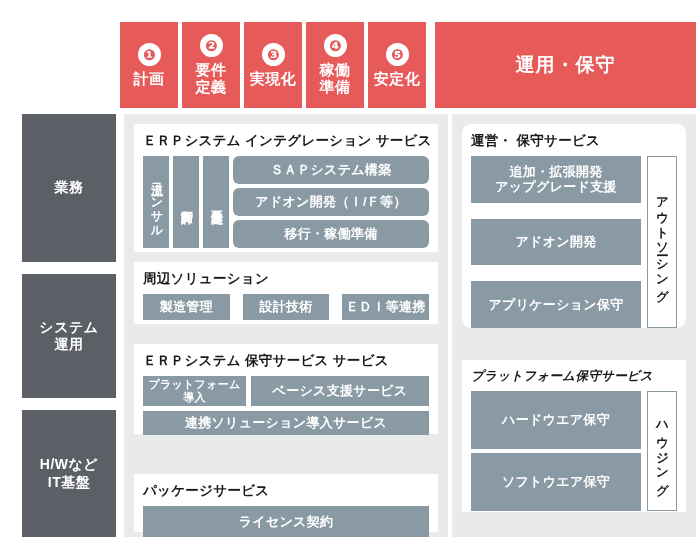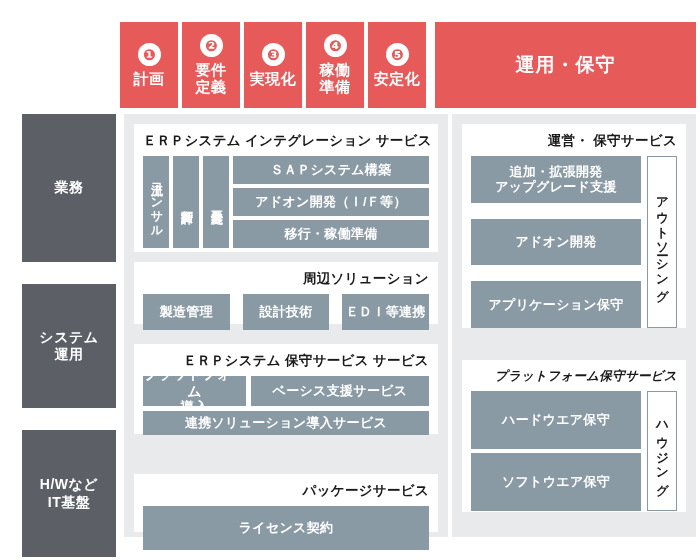--- a/index.html
+++ b/index.html
@@ -65,21 +65,21 @@
 
   
   #sidebar {
     position: absolute;
     left: 22px;
     top: 114px;
     width: 94px;
     height: 409px;
     display: flex;
     flex-direction: column;
-    gap: 22px;
+    gap: 12px;
   }
   .cat-box {
     background: #5c6066;
     color: #ffffff;
     display: flex;
     align-items: center;
     justify-content: center;
     text-align: center;
     font-size: 14px;
     font-weight: bold;
@@ -102,21 +102,21 @@
   
   .group {
     background: #ffffff;
     box-sizing: border-box;
     padding: 8px 9px 9px 9px;
   }
   .group-title {
     font-size: 13.5px;
     font-weight: bold;
     color: #1a1a1a;
-    text-align: right;
+    text-align: left;
     margin-bottom: 6px;
     letter-spacing: 0.3px;
     white-space: nowrap;
   }
   .group-title.sm { font-size: 12.5px; font-style: italic; }
 
   
   .chip {
     background: #8a9aa5;
     color: #ffffff;
@@ -124,21 +124,21 @@
     align-items: center;
     justify-content: center;
     text-align: center;
     font-size: 13px;
     font-weight: bold;
     line-height: 1.2;
     white-space: pre-line;
     box-sizing: border-box;
     letter-spacing: 0.3px;
   }
-  .chip.sm { font-size: 14px; }
+  .chip.sm { font-size: 11px; }
   .chip.vert {
     writing-mode: vertical-rl;
     font-size: 12px;
     line-height: 1.15;
     white-space: nowrap;
     padding: 4px 0;
   }
 
   
   .chip-outline {
@@ -156,48 +156,48 @@
     letter-spacing: 1px;
   }
 
   
   #g-erp-integration {
     position: absolute; left: 134px; top: 124px; width: 304px; height: 128px;
   }
   .erp-row { display: flex; gap: 4px; height: 92px; }
   .erp-vert-col { display: flex; gap: 4px; }
   .erp-right-col { flex: 1 1 auto; display: flex; flex-direction: column; gap: 4px; }
-  .erp-right-col .chip { flex: 1 1 0; }
+  .erp-right-col .chip { flex: 1 1 0; border-radius: 6px; }
 
   
   #g-peripheral {
     position: absolute; left: 134px; top: 262px; width: 304px; height: 62px;
   }
-  .per-row { display: flex; gap: 13px; height: 36px; justify-content: space-between; }
+  .per-row { display: flex; gap: 13px; height: 26px; justify-content: space-between; }
   .per-row .chip { flex: 1 1 0; }
 
   
   #g-erp-technology {
     position: absolute; left: 134px; top: 344px; width: 304px; height: 90px;
   }
   .tech-row1 { display: flex; gap: 5px; height: 30px; margin-bottom: 5px; }
   .tech-row1 .chip-plat { flex: 0 0 103px; }
   .tech-row1 .chip-basis { flex: 1 1 auto; }
   .tech-row2 { height: 24px; display: flex; }
   .tech-row2 .chip { flex: 1 1 auto; }
 
   
   #g-package {
     position: absolute; left: 134px; top: 474px; width: 304px; height: 58px;
   }
-  #g-package .chip { height: 44px; }
+  #g-package .chip { height: 31px; }
 
   
   #g-operation {
-    position: absolute; left: 462px; top: 124px; width: 224px; height: 204px;
+    position: absolute; left: 462px; top: 124px; width: 224px; height: 204px; border-radius: 9px;
   }
   .ops-row { display: flex; gap: 6px; height: 172px; }
   .ops-col { flex: 1 1 auto; display: flex; flex-direction: column; gap: 16px; }
   .ops-col .chip { flex: 1 1 0; }
   .ops-side { flex: 0 0 30px; }
 
   
   #g-platform {
     position: absolute; left: 462px; top: 360px; width: 224px; height: 152px;
   }

